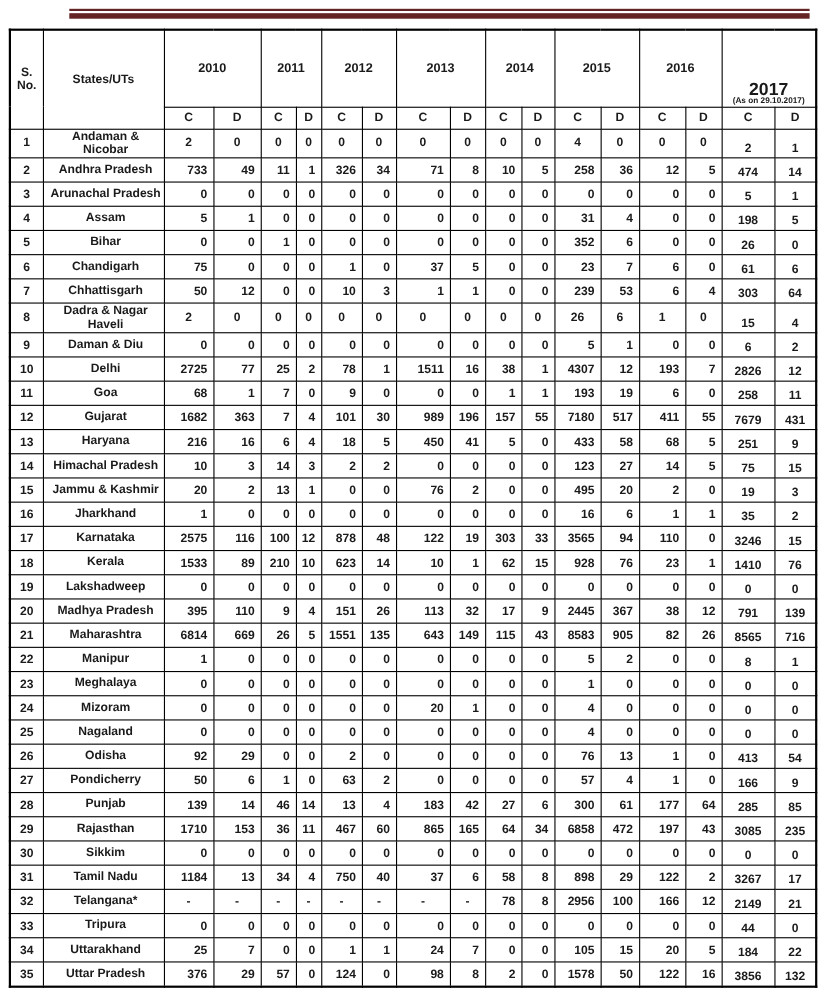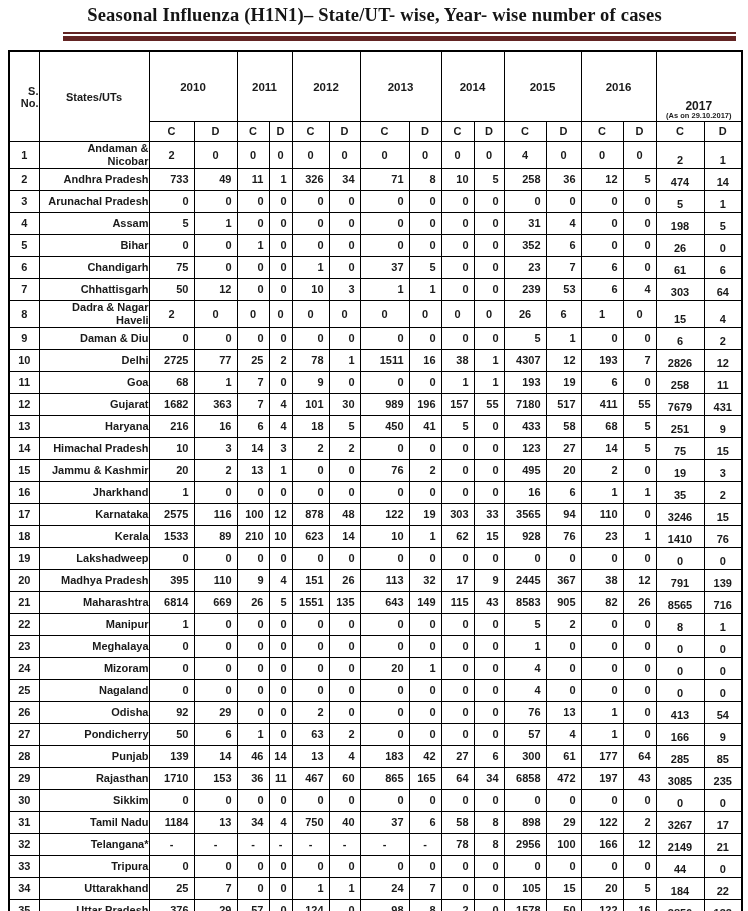--- a/index.html
+++ b/index.html
@@ -6,35 +6,34 @@
   body{width:748px;height:911px;overflow:hidden;font-family:"Liberation Sans",sans-serif;color:#111;}
   .page{padding:3px 7px 0 8px;}
   .title{font-family:"Liberation Serif",serif;font-weight:bold;font-size:18.5px;line-height:1.32;text-align:center;color:#151515;letter-spacing:0.2px;}
   .title sup{font-size:10px;}
   .rule{margin:5px auto 0 55px;width:673px;height:2px;border-top:2px solid #632423;border-bottom:5px solid #632423;}
   table{border-collapse:collapse;table-layout:fixed;width:733px;margin-top:9px;border:2px solid #000;font-size:11px;font-weight:bold;color:#1a1a1a;}
   th,td{border:1px solid #000;padding:0;overflow:hidden;}
   thead th{text-align:center;vertical-align:middle;}
   tr.yrow th{height:37px;font-size:11.5px;}
   tr.cdrow th{height:19px;font-size:11px;}
-  th.h2017 .ylab{font-size:12px;line-height:12px;margin-top:48px;}
+  th.h2017 .ylab{font-size:16px;line-height:12px;margin-top:48px;}
   th.h2017 .ysub{font-size:7.5px;line-height:8.5px;}
   tbody td{height:19px;vertical-align:middle;}
   td.sno{text-align:center;}
-  td.state{text-align:right;padding-left:4px;line-height:1.18;}
+  td.state{text-align:center;padding-left:4px;line-height:1.18;}
   td.num{text-align:right;padding-right:5px;}
   td.ctr{text-align:center;padding-right:0;}
   td.c17{text-align:center;vertical-align:bottom;padding-bottom:2px;}
 </style>
 </head>
 <body>
 
 <div class="page">
   <div class="title">
-    <div>Seasonal Influenza (H1N1)– State/UT- wise, Year- wise number of cases</div>
   </div>
   <div class="rule"></div>
 
   <table>
     <colgroup>
       <col style="width:30px">
         <col style="width:110px">
       <col style="width:45px">
         <col style="width:43px">
       <col style="width:32px">
@@ -47,21 +46,21 @@
         <col style="width:30px">
       <col style="width:42px">
         <col style="width:35px">
       <col style="width:42px">
         <col style="width:33px">
       <col style="width:48px">
         <col style="width:38px">
     </colgroup>
     <thead id="thead">
         <tr class="yrow">
-          <th rowspan="2" style="font-size: 11px; text-align: right;">S. No.</th>
+          <th rowspan="2" style="font-size: 11px;">S. No.</th>
           <th rowspan="2" style="font-size: 11px; margin-left: 45px;">States/UTs</th>
           <th colspan="2">2010</th>
           <th colspan="2">2011</th>
           <th colspan="2">2012</th>
           <th colspan="2">2013</th>
           <th colspan="2">2014</th>
           <th colspan="2">2015</th>
           <th colspan="2">2016</th>
           <th class="h2017" colspan="2">
             <div class="ylab">2017</div>

